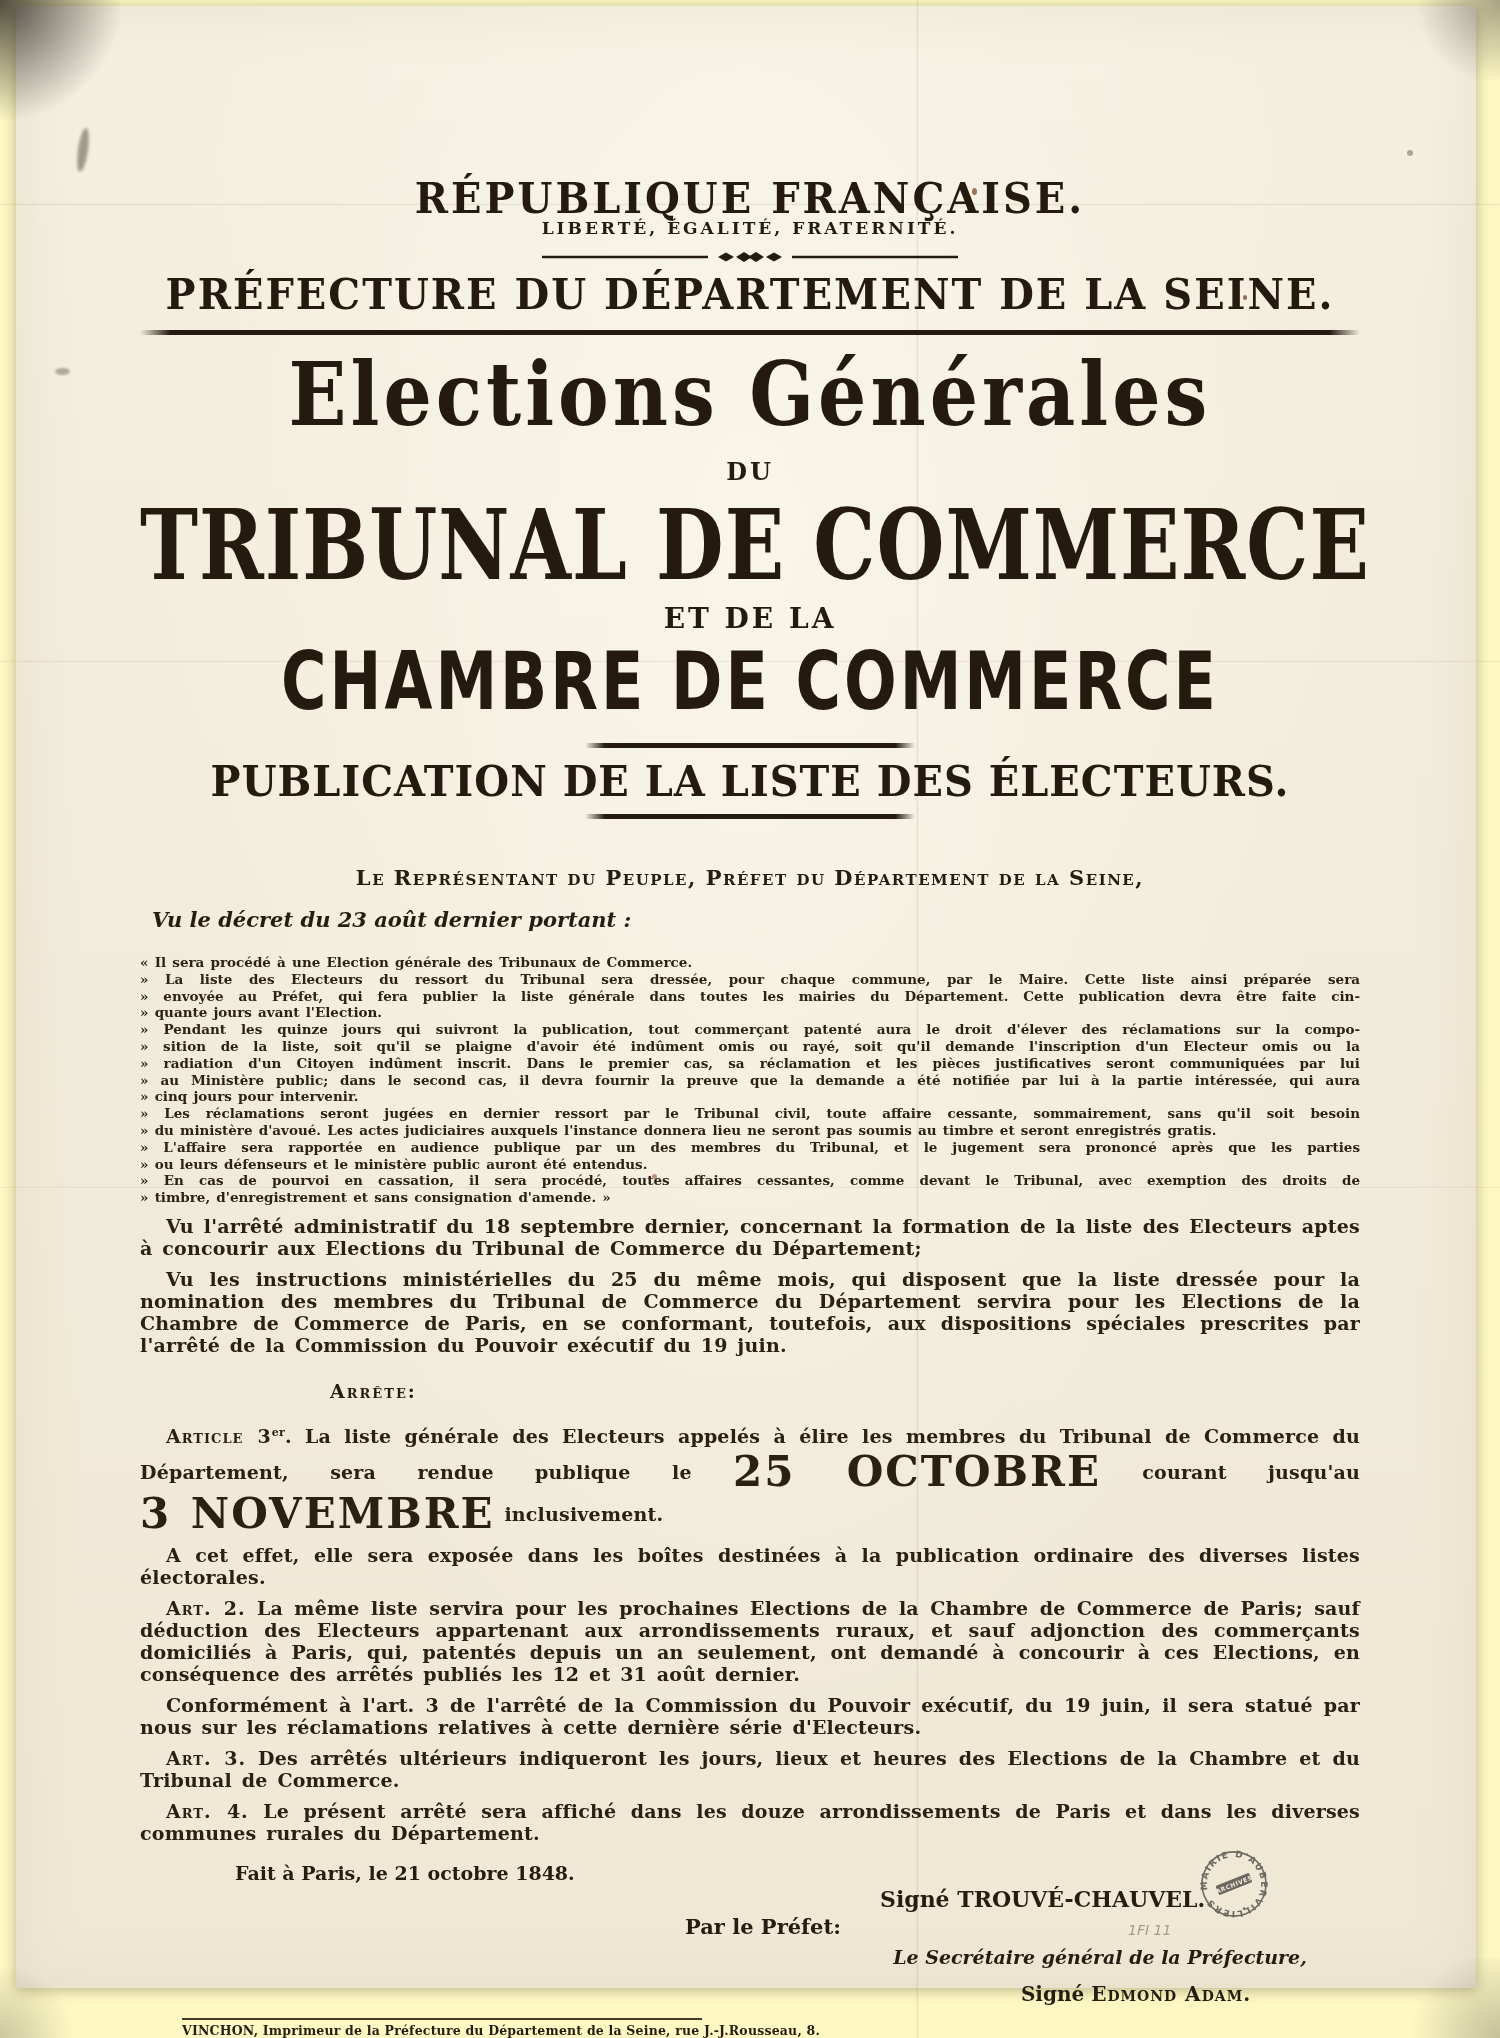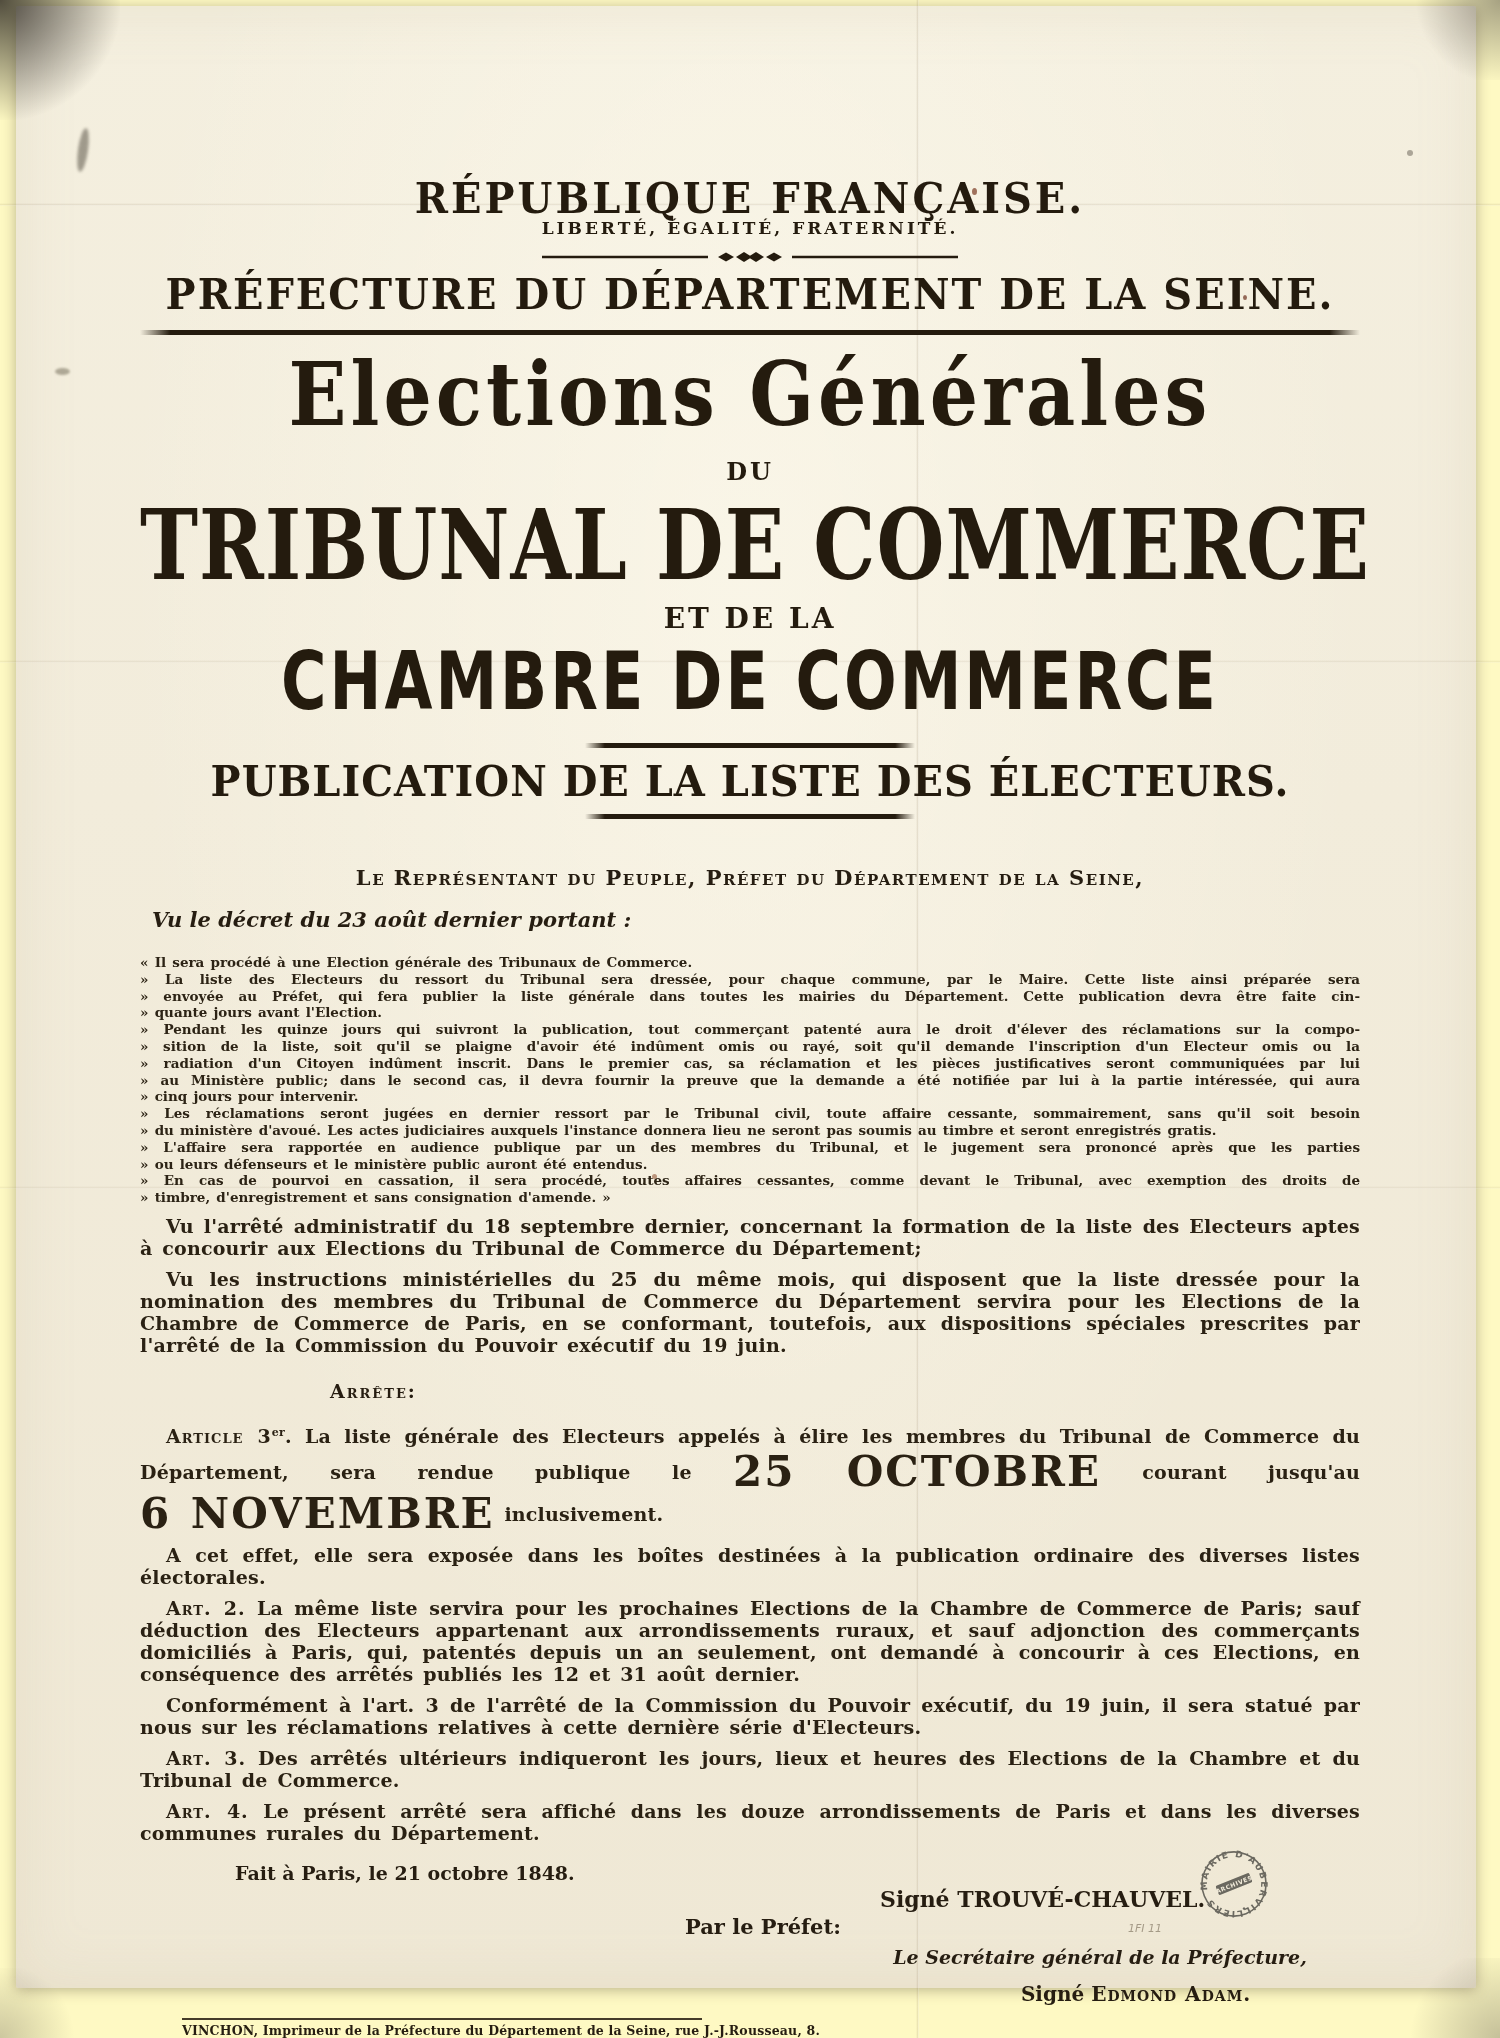--- a/index.html
+++ b/index.html
@@ -76,21 +76,21 @@
     font-size:19px; font-style:italic; }
   .sig-adam { position:absolute; left:776px; top:120px; width:440px; text-align:center; font-size:20px; }
   .sig-adam .name { font-variant:small-caps; letter-spacing:1px; }
   #stamp { position:absolute; left:1058px; top:-14px; transform:rotate(-22deg); opacity:.78; }
   
   #imprint { margin-top:8px; margin-left:42px; width:520px; }
   #imprint .rule { height:2px; background:#241b0e; opacity:.85; }
   #imprint .text { font-size:12.5px; font-weight:bold; margin-top:3px; letter-spacing:.2px; white-space:nowrap; }
   
   #shelfmark { position:absolute; left:1128px; top:1922px; font-family:"DejaVu Sans", sans-serif;
-    font-size:11px; font-style:italic; color:rgba(125,112,92,.65); }
+    font-size:14px; font-style:italic; color:rgba(125,112,92,.65); }
 </style>
 </head>
 <body>
 
 <div id="page">
   <div id="paper"></div>
 
   <div class="crease v" style="left:916px;"></div>
   <div class="crease h" style="top:203px;"></div>
   <div class="crease h" style="top:660px; opacity:.8;"></div>
@@ -162,21 +162,21 @@
         <p class="para"> <span>Vu l'arrêté administratif du 18 septembre dernier, concernant la formation de la liste des Electeurs aptes à concourir aux Elections du Tribunal de Commerce du Département;</span></p>
 
         <p class="para"> <span>Vu les instructions ministérielles du 25 du même mois, qui disposent que la liste dressée pour la nomination des membres du Tribunal de Commerce du Département servira pour les Elections de la Chambre de Commerce de Paris, en se conformant, toutefois, aux dispositions spéciales prescrites par l'arrêté de la Commission du Pouvoir exécutif du 19 juin.</span></p>
       </div>
 
     <div class="arrete">Arrête:</div>
 
     <p class="para article1"><span class="lead">Article 3</span><sup class="ord">er</sup><span>. La liste générale des Electeurs appelés à élire les membres du Tribunal de Commerce du Département, sera rendue publique le</span>
       <span class="bigdate">25 OCTOBRE</span>
       <span>courant jusqu'au</span>
-      <span class="bigdate">6 NOVEMBRE</span>
+      <span class="bigdate">3 NOVEMBRE</span>
       <span>inclusivement.</span></p>
 
     <div>
 
         <p class="para"> <span>A cet effet, elle sera exposée dans les boîtes destinées à la publication ordinaire des diverses listes électorales.</span></p>
 
         <p class="para"><span class="lead">Art. 2.</span> <span>La même liste servira pour les prochaines Elections de la Chambre de Commerce de Paris; sauf déduction des Electeurs appartenant aux arrondissements ruraux, et sauf adjonction des commerçants domiciliés à Paris, qui, patentés depuis un an seulement, ont demandé à concourir à ces Elections, en conséquence des arrêtés publiés les 12 et 31 août dernier.</span></p>
 
         <p class="para"> <span>Conformément à l'art. 3 de l'arrêté de la Commission du Pouvoir exécutif, du 19 juin, il sera statué par nous sur les réclamations relatives à cette dernière série d'Electeurs.</span></p>
 

